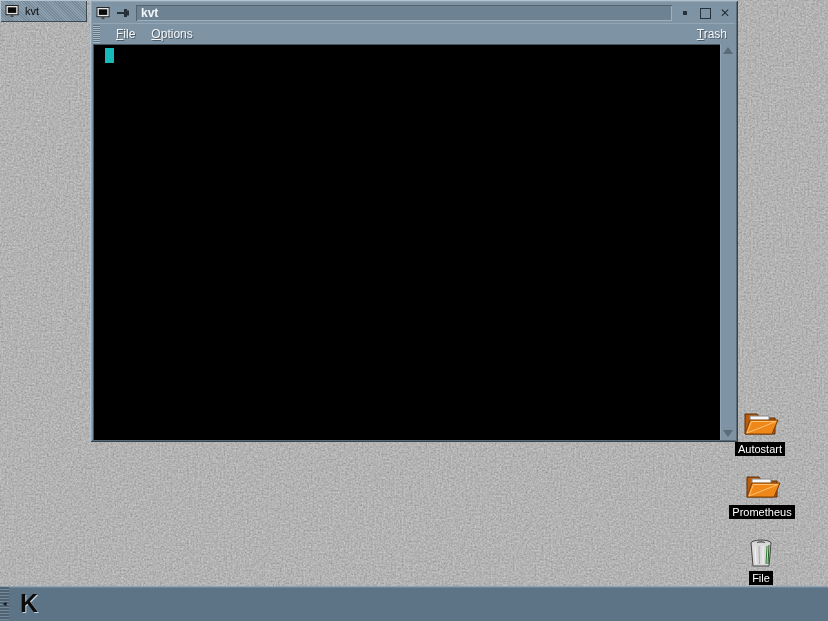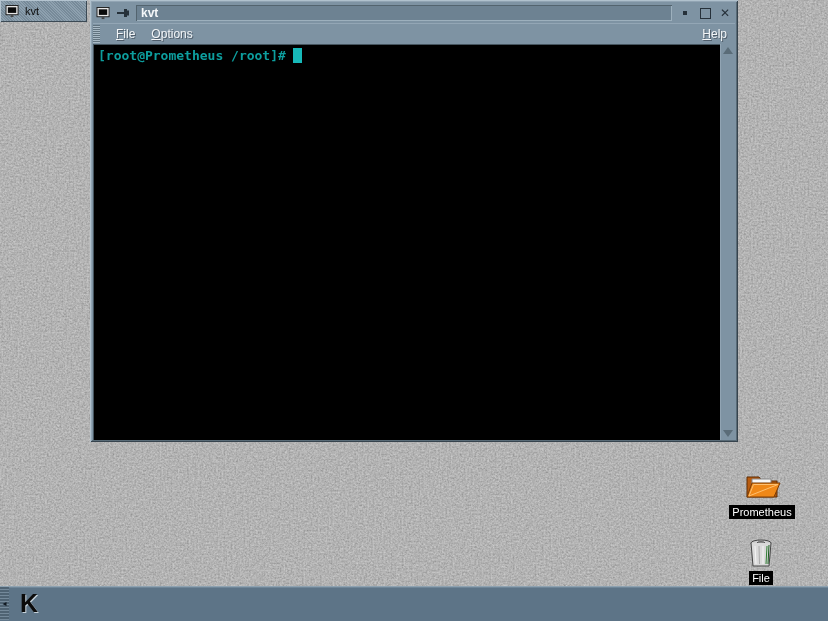--- a/index.html
+++ b/index.html
@@ -128,32 +128,41 @@
       <span class="tb-btn">
           <span class="close-x">✕</span>
         </span>
     </div>
 
     <div class="menubar">
       <span class="menugrip"></span>
       <span class="menu-item">File</span>
       <span class="menu-item">Options</span>
       <span class="menu-spacer"></span>
-      <span class="menu-item">Help</span>
+      <span class="menu-item">Trash</span>
     </div>
 
     <div class="term-wrap">
-      <div class="term-screen"><span>[root@Prometheus /root]#</span><span class="cursor"></span></div>
+      <div class="term-screen"><span class="cursor"></span></div>
       <div class="scrollbar">
         <span class="sb-arrow sb-up"></span>
         <span class="sb-arrow sb-down"></span>
       </div>
     </div>
   </div>
 
+  <div class="desk-icon" style="left:730px;top:406px;">
+    <svg width="42" height="34" viewBox="0 0 42 34">
+      <polygon points="6,8 18,8 21,12 36,12 36,28 6,28" fill="#b85c10" stroke="#5e2d05"></polygon>
+      <polygon points="11,10 30,10 30,16 11,16" fill="#f7f7f7" stroke="#888"></polygon>
+      <polygon points="6,28 11,14 39,14 33,28" fill="#ef8818" stroke="#7a3c06"></polygon>
+      <polygon points="8,27 12.5,15.5 37,15.5" fill="none" stroke="#ffc070" stroke-width="1"></polygon>
+    </svg>
+    <span class="desk-label">Autostart</span>
+  </div>
 
   <div class="desk-icon" style="left:732px;top:469px;">
     <svg width="42" height="34" viewBox="0 0 42 34">
       <polygon points="6,8 18,8 21,12 36,12 36,28 6,28" fill="#b85c10" stroke="#5e2d05"></polygon>
       <polygon points="11,10 30,10 30,16 11,16" fill="#f7f7f7" stroke="#888"></polygon>
       <polygon points="6,28 11,14 39,14 33,28" fill="#ef8818" stroke="#7a3c06"></polygon>
       <polygon points="8,27 12.5,15.5 37,15.5" fill="none" stroke="#ffc070" stroke-width="1"></polygon>
     </svg>
     <span class="desk-label">Prometheus</span>
   </div>

